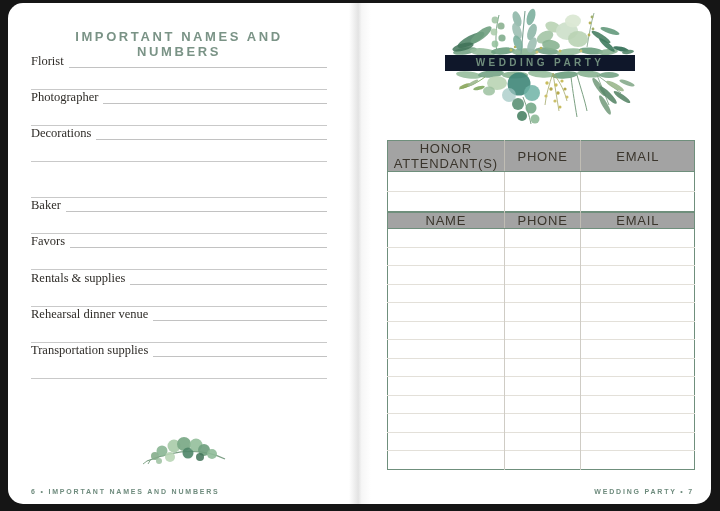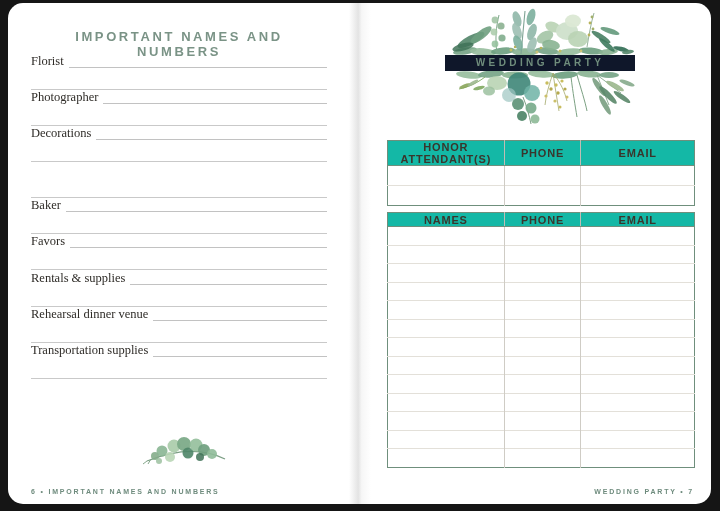--- a/index.html
+++ b/index.html
@@ -23,22 +23,22 @@
   .footer-left{left:23px;top:485px;}
   .footer-right{right:17px;top:485px;text-align:right;}
   
   .wp-decor{position:absolute;left:437px;top:4px;width:190px;}
   .wp-title{width:100%;text-align:center;font-size:10px;letter-spacing:3.4px;
     color:#6f8d7c;font-weight:bold;background:#0f172a;padding:2px 0 3px 0;}
   table.wtable{position:absolute;border-collapse:collapse;table-layout:fixed;width:308px;
     border:1.5px solid #6f8f7c;background:#fff;}
   .t-honor{left:379px;top:137px;}
   .t-party{left:379px;top:209px;}
-  .wtable th{background:#14b8a6;border-bottom:1.5px solid #6f8f7c;border-right:1px solid #c0bdb4;
-    font-size:11px;font-weight:bold;letter-spacing:0.8px;color:#3a352c;height:13px;padding:0 2px;}
+  .wtable th{background:#a3a3a3;border-bottom:1.5px solid #6f8f7c;border-right:1px solid #c0bdb4;
+    font-size:13px;font-weight:normal;letter-spacing:0.8px;color:#3a352c;height:13px;padding:0 2px;}
   .wtable td{border-right:1px solid #cfccc5;border-top:1px solid #e3e0d9;padding:0;}
   .t-honor td{height:19px;}
   .t-party td{height:17.5px;}
   .wtable th:last-child,.wtable td:last-child{border-right:none;}
   svg{display:block;}
 </style>
 </head>
 <body>
 
 <div class="spread">
@@ -273,21 +273,21 @@
     </table>
 
     <table class="wtable t-party">
       <colgroup>
           <col style="width:38%">
           <col style="width:25%">
           <col style="width:37%">
         </colgroup>
       <thead>
         <tr>
-          <th>NAMES</th>
+          <th>NAME</th>
           <th>PHONE</th>
           <th>EMAIL</th>
         </tr>
       </thead>
       <tbody>
           <tr>
             <td></td>
             <td></td>
             <td></td>
           </tr>

